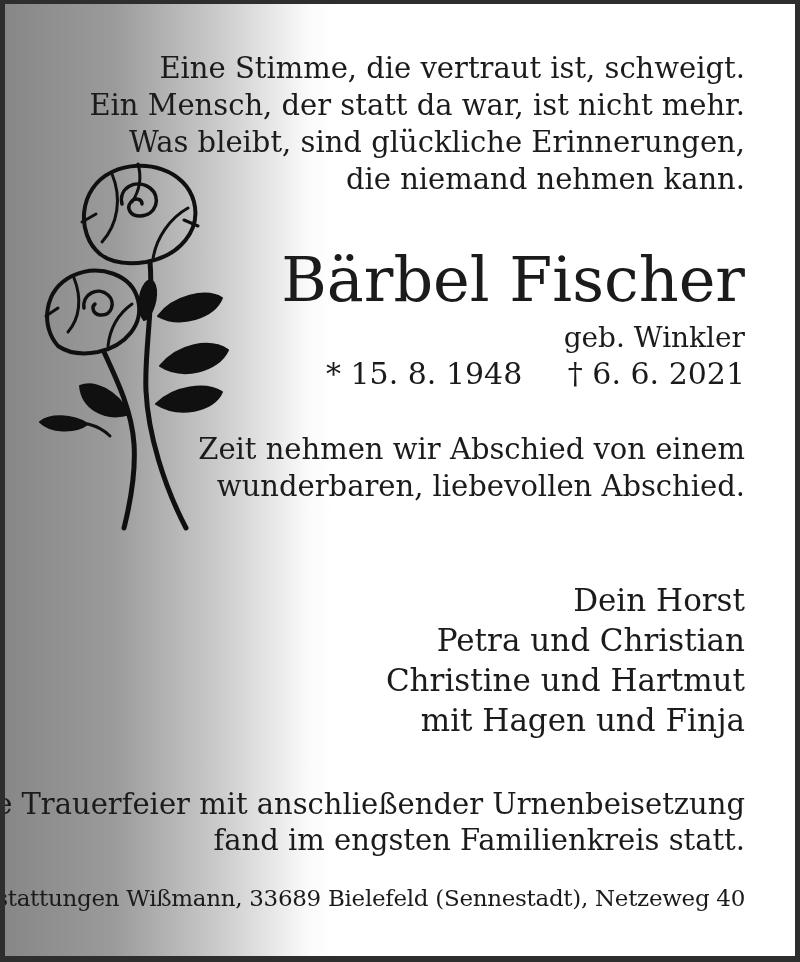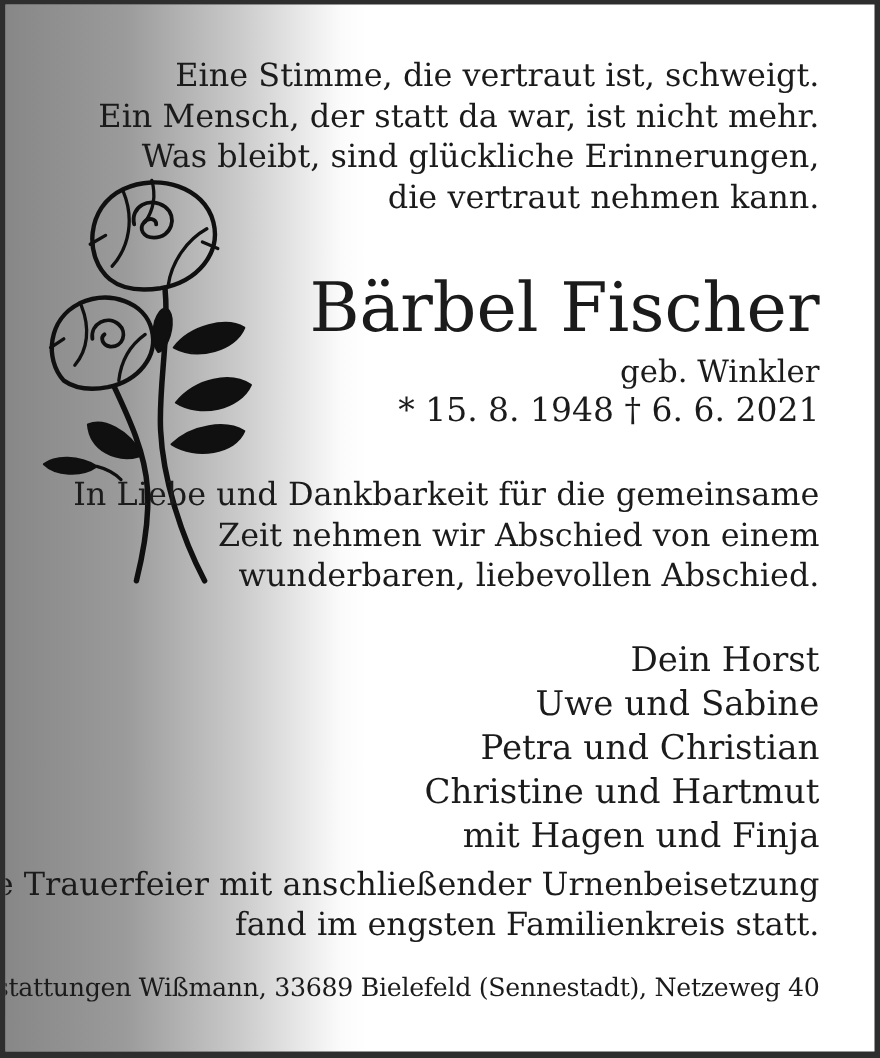--- a/index.html
+++ b/index.html
@@ -18,21 +18,21 @@
     background: linear-gradient(to right, #878787 0px, #9b9b9b 110px, #c9c9c9 210px, #fbfbfb 305px, #ffffff 330px);
     font-family: "DejaVu Serif", "Liberation Serif", serif;
     color: #1b1b1b;
     overflow: hidden;
   }
   .txt { position: absolute; right: 50px; text-align: right; white-space: nowrap; }
   .quote       { top: 46px;  font-size: 29px; line-height: 37px; }
   .name        { top: 243px; font-size: 62px; line-height: 66px; }
   .maiden      { top: 318px; font-size: 28px; line-height: 32px; }
   .dates       { top: 352px; font-size: 30px; line-height: 36px; }
-  .dates .death { display: inline-block; }
+  .dates .death { display: inline-block; margin-left: 36px; }
   .farewell    { top: 427px; font-size: 29px; line-height: 37px; }
   .mourners    { top: 576px; font-size: 31px; line-height: 40px; }
   .service     { top: 782px; font-size: 29px; line-height: 36px; }
   .funeralhome { top: 880px; font-size: 23px; line-height: 28px; letter-spacing: -0.3px; }
   .rose {
     position: absolute;
     left: 33px;
     top: 152px;
     width: 232px;
     height: 380px;
@@ -72,41 +72,39 @@
       <path d="M118,248 C136,230 168,226 184,236 C176,256 140,262 118,248 Z"></path>
       <path d="M92,258 C78,234 56,224 42,230 C44,252 66,266 92,258 Z"></path>
       <path d="M50,268 C34,258 12,258 2,266 C12,276 36,278 50,268 Z"></path>
     </g>
   </svg>
 
   <div class="txt quote">
     <div>Eine Stimme, die vertraut ist, schweigt.</div>
     <div>Ein Mensch, der statt da war, ist nicht mehr.</div>
     <div>Was bleibt, sind glückliche Erinnerungen,</div>
-    <div>die vertraut nehmen kann.</div>
+    <div>die niemand nehmen kann.</div>
   </div>
 
   <div class="txt maiden">geb. Winkler</div>
 
   <div class="txt name">Bärbel Fischer</div>
 
   <div class="txt dates">
     <span class="birth">* 15. 8. 1948</span>
     <span class="death">† 6. 6. 2021</span>
   </div>
 
   <div class="txt farewell">
-    <div>In Liebe und Dankbarkeit für die gemeinsame</div>
     <div>Zeit nehmen wir Abschied von einem</div>
     <div>wunderbaren, liebevollen Abschied.</div>
   </div>
 
   <div class="txt mourners">
     <div>Dein Horst</div>
-    <div>Uwe und Sabine</div>
     <div>Petra und Christian</div>
     <div>Christine und Hartmut</div>
     <div>mit Hagen und Finja</div>
   </div>
 
   <div class="txt service">
     <div>Die Trauerfeier mit anschließender Urnenbeisetzung</div>
     <div>fand im engsten Familienkreis statt.</div>
   </div>
 

